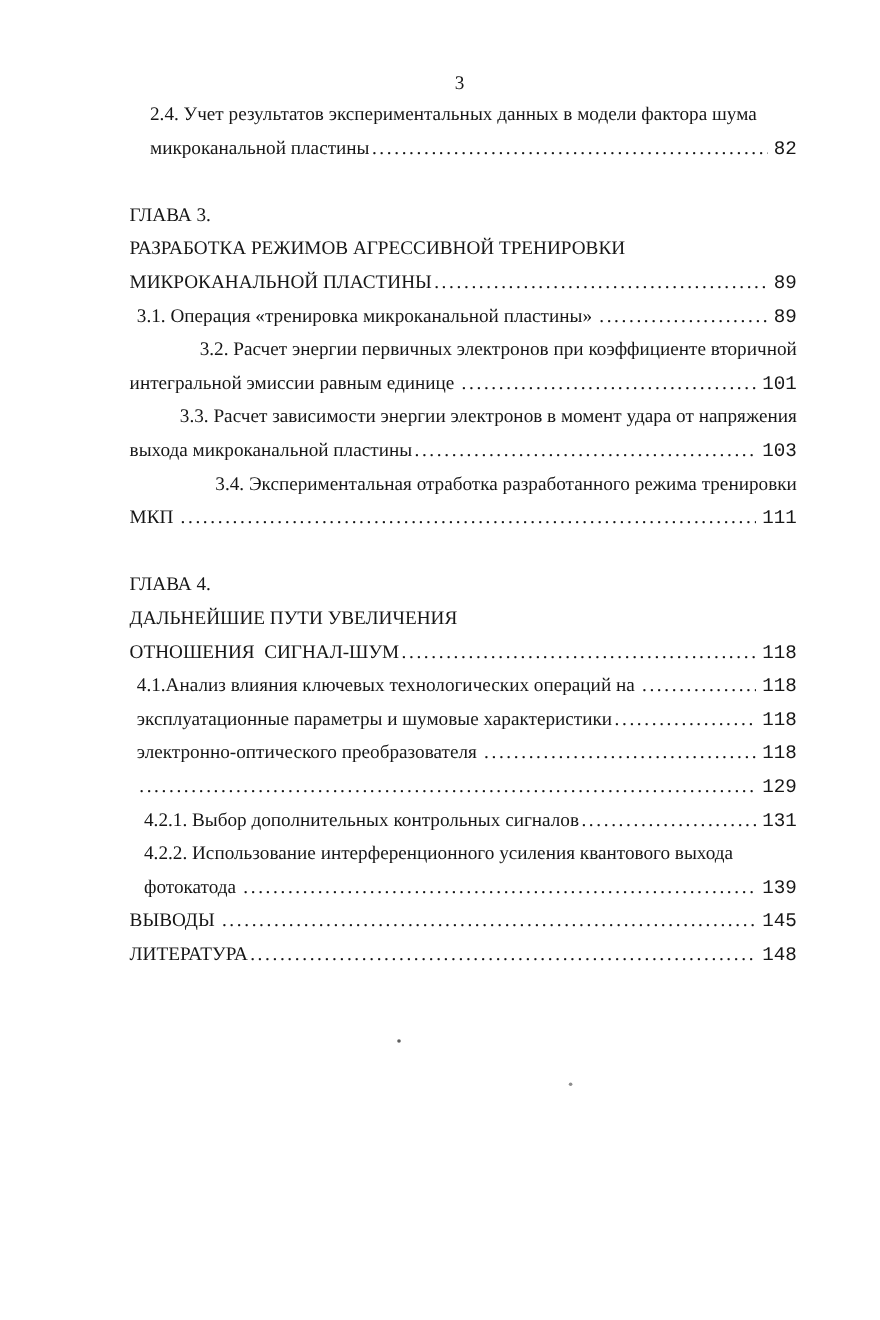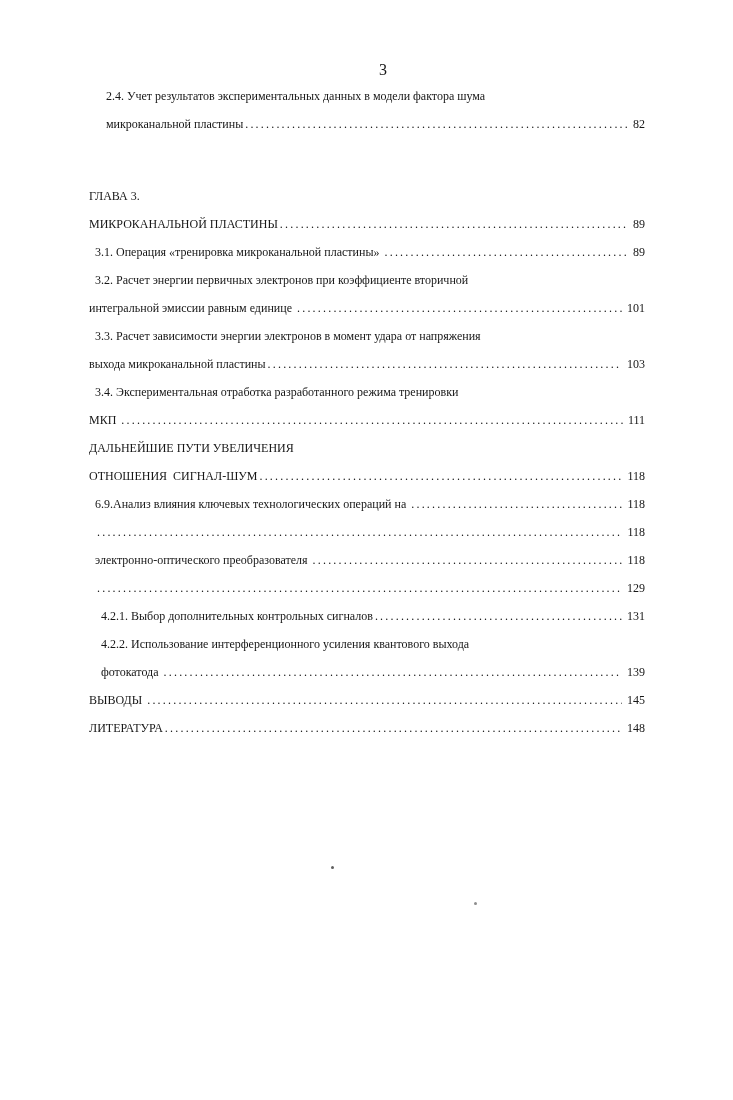--- a/index.html
+++ b/index.html
@@ -17,48 +17,48 @@
   }
   .pagenum {
     position:absolute;
     top:60px; left:0; width:766px;
     text-align:center;
     font-size:16px;
     line-height:20px;
   }
   .toc {
     position:absolute;
-    left:89px; top:82px;
+    left:108px; top:82px;
     width:556px;
-    font-size:12px;
+    font-size:16px;
   }
   .row {
     display:flex;
     align-items:baseline;
     line-height:28px;
     height:28px;
     white-space:nowrap;
   }
-  .row.l1 { padding-left:6px; }
+  .row.l1 { padding-left:6px;justify-content:flex-end; }
   .row.l2 { padding-left:12px; }
   .row.la { padding-left:17px; }
-  .row.gap { margin-top:44px; }
+  .row.gap { margin-top:28px; }
   .t { white-space:pre; flex:0 0 auto; }
   .leader {
     flex:1 1 auto;
     overflow:hidden;
     white-space:nowrap;
     letter-spacing:2.2px;
     padding-left:2px;
     min-width:0;
   }
   .leader::after {
     content:"......................................................................................................................................................";
   }
-  .pg { flex:0 0 auto; padding-left:5px; text-align:right; }
+  .pg { flex:0 0 auto; padding-left:5px; text-align:right;font-family:Liberation Mono, monospace; }
   .speck { position:absolute; border-radius:50%; }
   .speck-1 { left:331px; top:866px; width:3px; height:3px; background:#5f5f5f; }
   .speck-2 { left:474px; top:902px; width:3px; height:3px; background:#8d8d8d; }
 </style>
 </head>
 <body>
 
 <div class="page">
 
   <div class="pagenum">3</div>
@@ -72,20 +72,23 @@
     <div class="row la">
       <span class="t">микроканальной пластины</span>
       <span class="leader"></span>
       <span class="pg">82</span>
     </div>
 
     <div class="row l0 gap">
       <span class="t">ГЛАВА 3.</span>
     </div>
 
+    <div class="row l0">
+      <span class="t">РАЗРАБОТКА РЕЖИМОВ АГРЕССИВНОЙ ТРЕНИРОВКИ</span>
+    </div>
 
     <div class="row l0">
       <span class="t">МИКРОКАНАЛЬНОЙ ПЛАСТИНЫ</span>
       <span class="leader"></span>
       <span class="pg">89</span>
     </div>
 
     <div class="row l1">
       <span class="t">3.1. Операция «тренировка микроканальной пластины» </span>
       <span class="leader"></span>
@@ -115,38 +118,42 @@
     <div class="row l1">
       <span class="t">3.4. Экспериментальная отработка разработанного режима тренировки</span>
     </div>
 
     <div class="row l0">
       <span class="t">МКП </span>
       <span class="leader"></span>
       <span class="pg">111</span>
     </div>
 
+    <div class="row l0 gap">
+      <span class="t">ГЛАВА 4.</span>
+    </div>
 
     <div class="row l0">
       <span class="t">ДАЛЬНЕЙШИЕ ПУТИ УВЕЛИЧЕНИЯ</span>
     </div>
 
     <div class="row l0">
       <span class="t">ОТНОШЕНИЯ&nbsp; СИГНАЛ-ШУМ</span>
       <span class="leader"></span>
       <span class="pg">118</span>
     </div>
 
     <div class="row l1">
-      <span class="t">6.9.Анализ влияния ключевых технологических операций на </span>
-      <span class="leader"></span>
-      <span class="pg">118</span>
-    </div>
-
-    <div class="row l1">
+      <span class="t">4.1.Анализ влияния ключевых технологических операций на </span>
+      <span class="leader"></span>
+      <span class="pg">118</span>
+    </div>
+
+    <div class="row l1">
+      <span class="t">эксплуатационные параметры и шумовые характеристики</span>
       <span class="leader"></span>
       <span class="pg">118</span>
     </div>
 
     <div class="row l1">
       <span class="t">электронно-оптического преобразователя </span>
       <span class="leader"></span>
       <span class="pg">118</span>
     </div>
 

